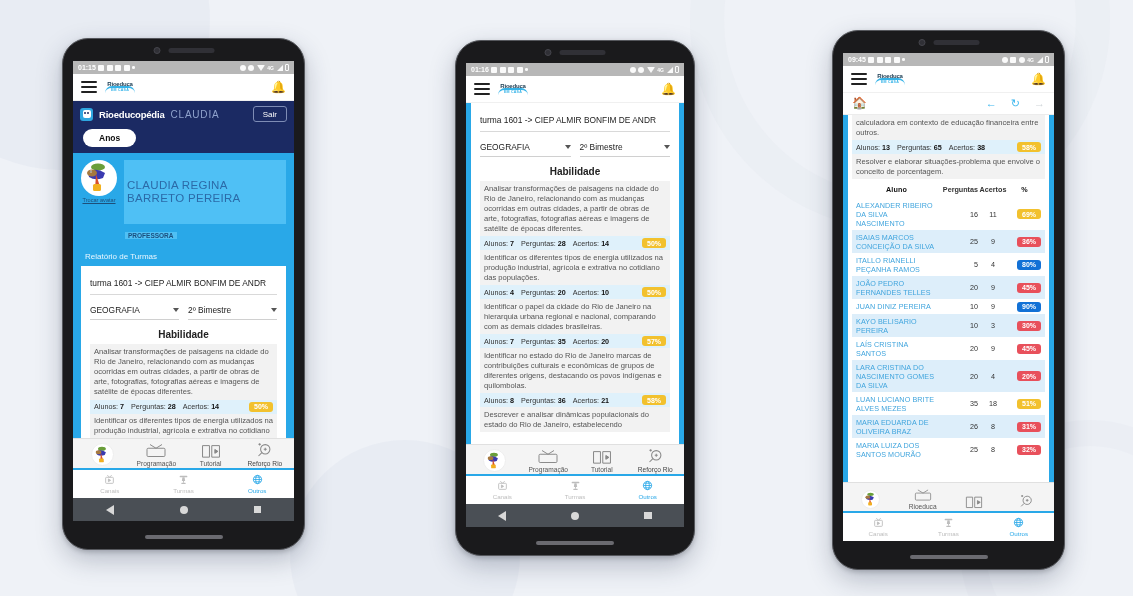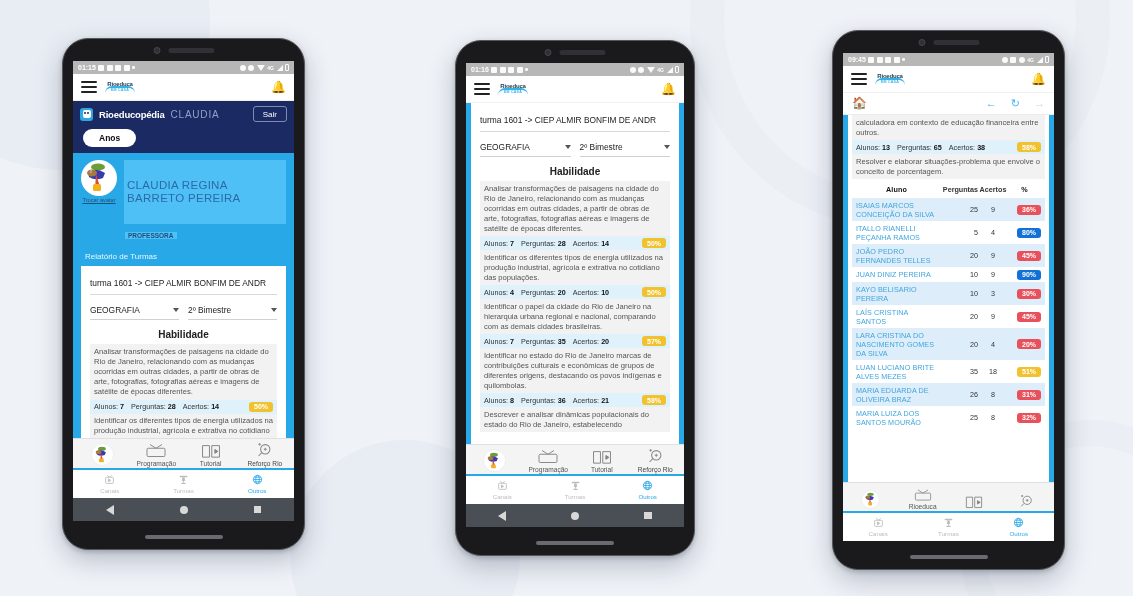--- a/index.html
+++ b/index.html
@@ -675,20 +675,28 @@
             </div>
           </div>
 
         <div class="thead">
           <span class="c-name">Aluno</span>
           <span class="c-q">Perguntas</span>
           <span class="c-a">Acertos</span>
           <span class="c-p">%</span>
         </div>
         <div id="p3-rows">
+            <div class="tr">
+              <span class="c-name">ALEXANDER RIBEIRO DA SILVA NASCIMENTO</span>
+              <span class="c-q">16</span>
+              <span class="c-a">11</span>
+              <span class="c-p">
+                <span class="pct y">69%</span>
+              </span>
+            </div>
             <div class="tr odd">
               <span class="c-name">ISAIAS MARCOS CONCEIÇÃO DA SILVA</span>
               <span class="c-q">25</span>
               <span class="c-a">9</span>
               <span class="c-p">
                 <span class="pct r">36%</span>
               </span>
             </div>
             <div class="tr">
               <span class="c-name">ITALLO RIANELLI PEÇANHA RAMOS</span>

